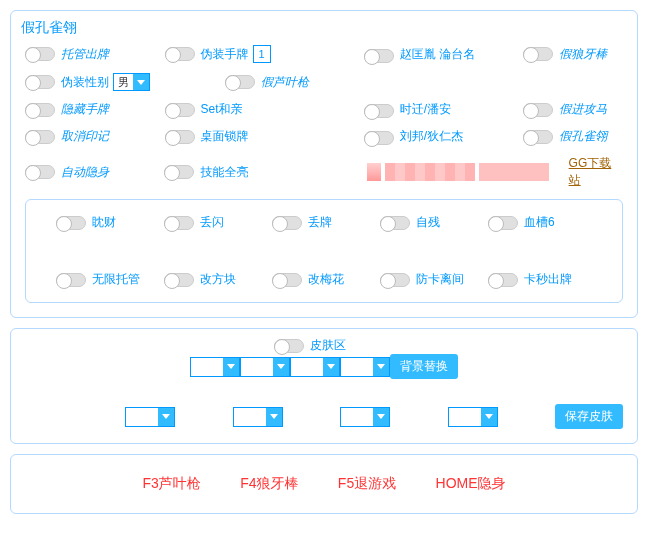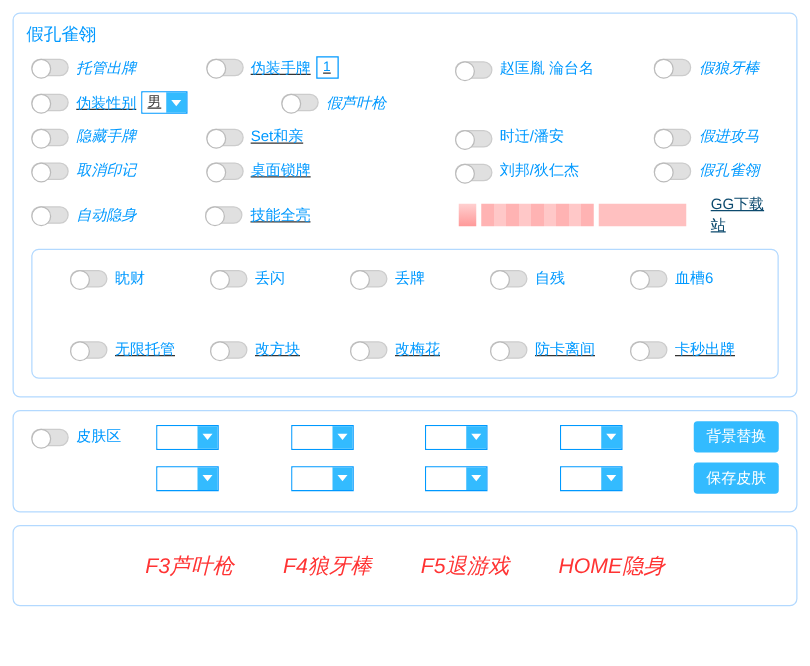--- a/index.html
+++ b/index.html
@@ -23,21 +23,21 @@
     font-size: 14px;
     margin-bottom: 8px;
     margin-left: -4px;
   }
   .row {
     display: flex;
     align-items: center;
     margin-bottom: 10px;
   }
   .col1 { width: 140px; display: flex; align-items: center; font-style: italic; }
-  .col2 { width: 200px; display: flex; align-items: center; text-decoration: underline; }
+  .col2 { width: 200px; display: flex; align-items: center; }
   .col3 { width: 160px; display: flex; align-items: flex-end; }
   .col4 { width: 100px; display: flex; align-items: center; font-style: italic; }
   .toggle {
     width: 30px;
     height: 14px;
     background: #e0e0e0;
     border-radius: 8px;
     border: 1px solid #ccc;
     margin-right: 6px;
     position: relative;
@@ -94,38 +94,38 @@
   }
   .blur1, .blur2, .blur3 {
     height: 18px;
     background: #ffb3b3;
     margin-left: 4px;
   }
   .blur1 { width: 14px; background: linear-gradient(#ffd0d0,#ff9999); }
   .blur2 { width: 90px; background: repeating-linear-gradient(90deg,#ffb3b3 0 10px,#ffc8c8 10px 20px); }
   .blur3 { width: 70px; background: #ffc0c0; }
   .link {
-    color: #0c4a6e;
+    color: #a16207;
     text-decoration: underline;
     margin-left: 20px;
     font-size: 12px;
   }
   .inner-panel {
     border: 1px solid #b3d9ff;
     border-radius: 6px;
     padding: 14px 10px;
     margin-top: 6px;
   }
   .inner-row {
     display: flex;
     align-items: center;
-    justify-content: space-between;
+    justify-content: flex-start;
     margin-bottom: 40px;
   }
-  .inner-row:last-child { margin-bottom: 0; text-decoration: underline; }
+  .inner-row:last-child { margin-bottom: 0; }
   .icol { width: 108px; display: flex; align-items: center; }
   .skin-row {
     display: flex;
     align-items: center;
   }
   .skin-toggle-area {
     width: 100px;
     display: flex;
     align-items: center;
   }
@@ -154,25 +154,24 @@
     cursor: pointer;
   }
   .hotkey-panel {
     border: 1px solid #b3d9ff;
     border-radius: 6px;
     padding: 20px 0;
     text-align: center;
   }
   .hotkey {
     color: #ff3333;
-    font-size: 17px;
+    font-size: 14px;
     display: inline-block;
     margin: 0 18px;
     font-family: "SimSun", sans-serif;
-    font-style: italic;
   }
 </style>
 </head>
 <body>
 
 <div class="panel">
   <div class="panel-title">假孔雀翎</div>
 
   <div class="row">
     <div class="col1">
@@ -306,21 +305,21 @@
         </div>
       <div class="icol">
           <span class="toggle"></span>
           <span class="label">卡秒出牌</span>
         </div>
     </div>
   </div>
 </div>
 
 <div class="panel skin-panel">
-  <div class="skin-row" style="margin-bottom:8px;">
+  <div class="skin-row" style="margin-bottom:25px;flex-direction:column;">
     <div class="skin-toggle-area">
       <span class="toggle"></span>
       <span class="label">皮肤区</span>
     </div>
     <div class="skin-selects">
       <span class="skin-sel">
           <span class="select-txt"></span>
           <span class="select-btn"></span>
         </span>
       <span class="skin-sel">

